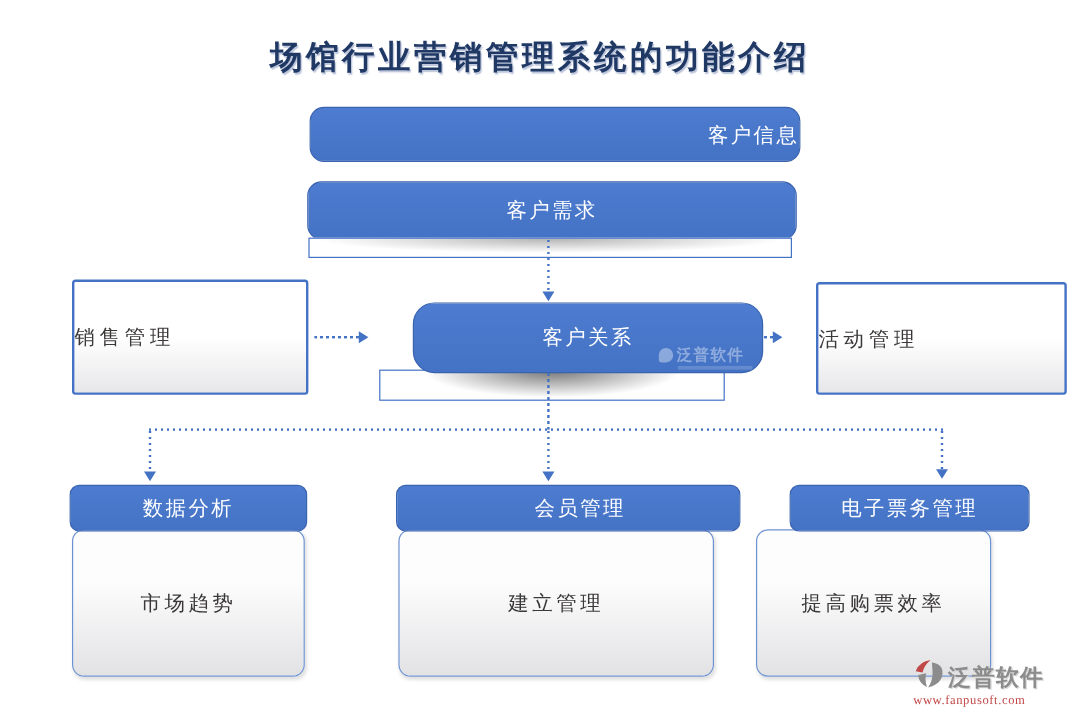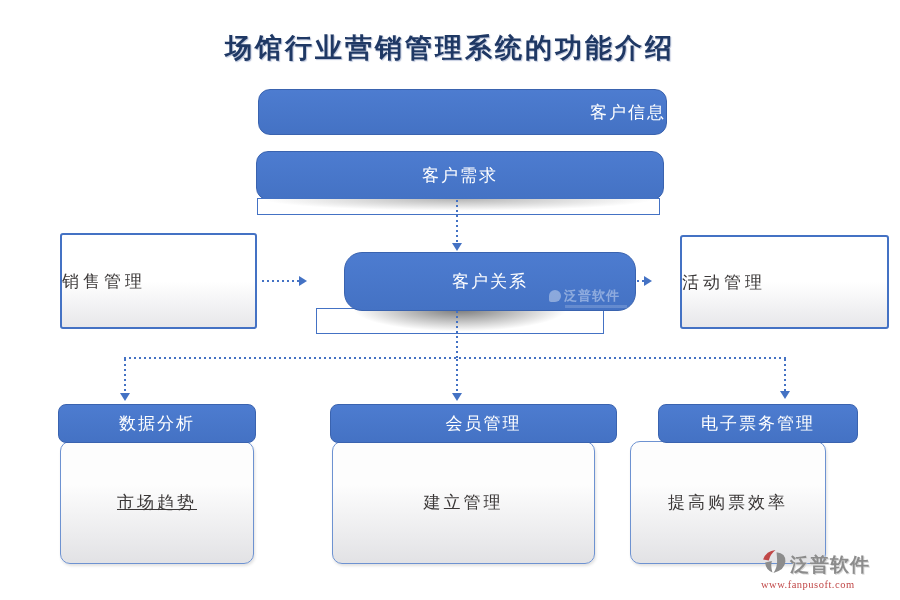--- a/index.html
+++ b/index.html
@@ -112,21 +112,21 @@
 
   <div class="dot-v" style="left:456px;top:359px;height:35px;"></div>
   <div class="ah-down" style="left:452px;top:393px;"></div>
 
   <div class="dot-v" style="left:784px;top:359px;height:33px;"></div>
   <div class="ah-down" style="left:780px;top:391px;"></div>
 
   <div class="bheader" style="left:58px;top:404px;width:196px;">
     <span>数据分析</span>
   </div>
-  <div class="bbody" style="left:60px;top:441px;width:192px;text-decoration:underline;">
+  <div class="bbody" style="left:60px;top:441px;width:192px;">
     <span>市场趋势</span>
   </div>
 
   <div class="bheader" style="left:330px;top:404px;width:265px;padding-left:20px;">
     <span>会员管理</span>
   </div>
   <div class="bbody" style="left:332px;top:441px;width:261px;">
     <span>建立管理</span>
   </div>
 

